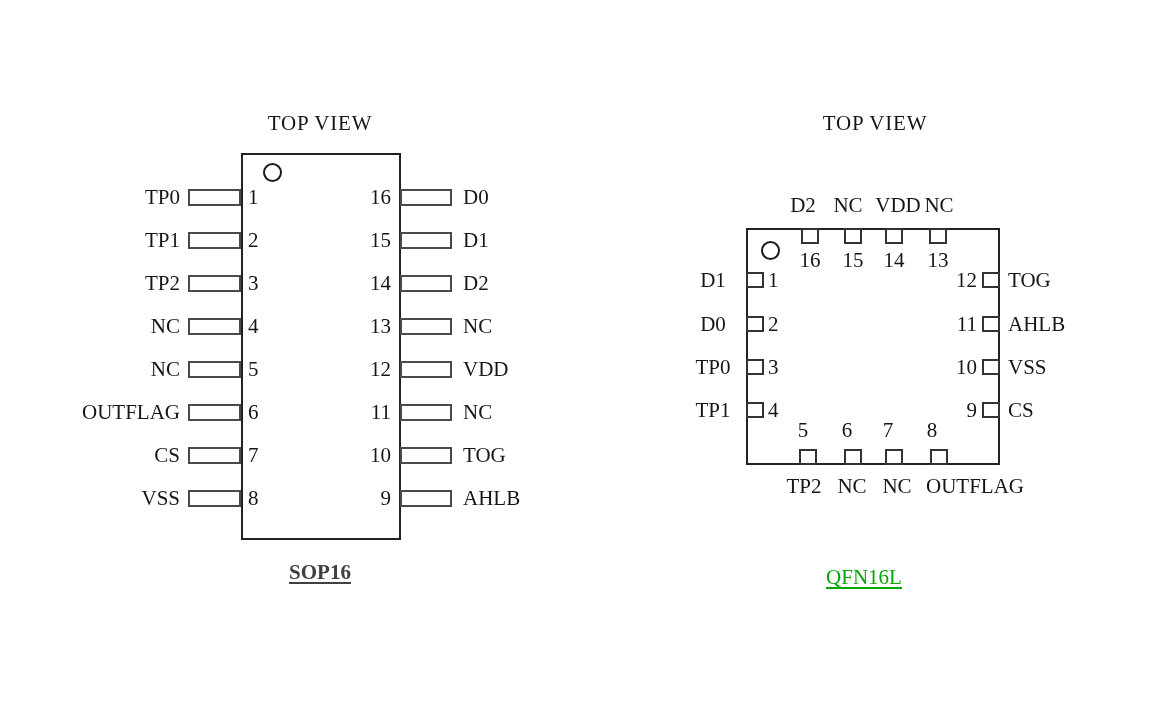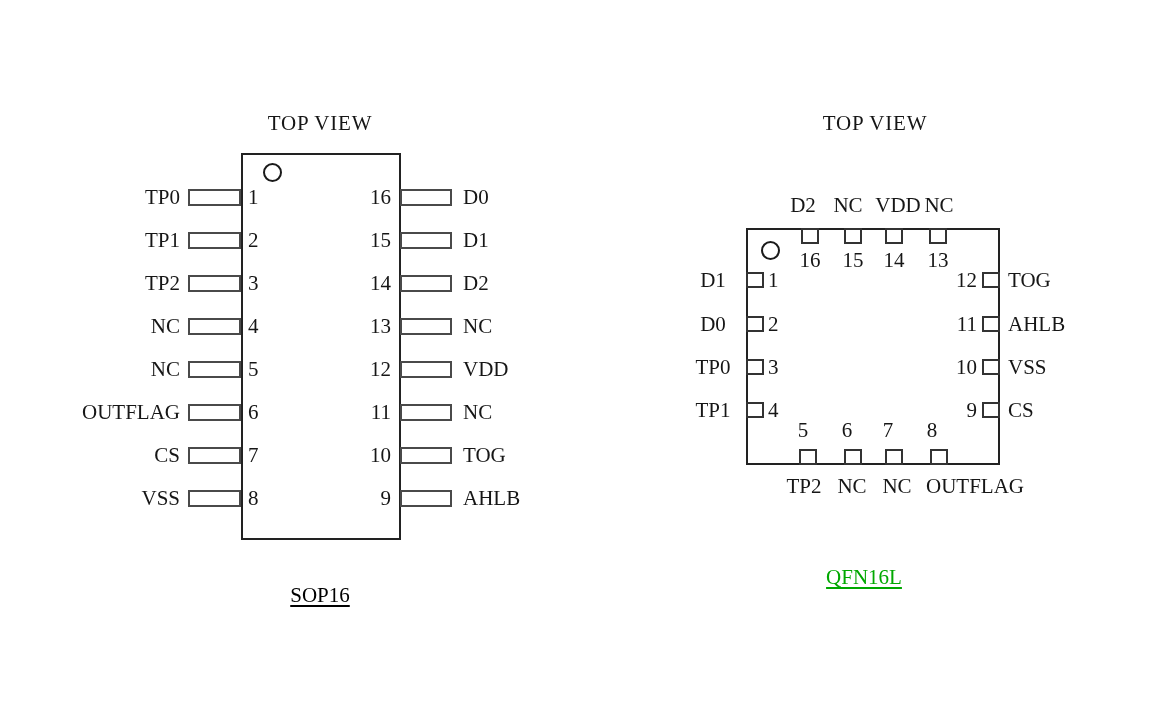--- a/index.html
+++ b/index.html
@@ -195,21 +195,21 @@
     <span class="rnum">10</span>
     <span class="rlead"></span>
     <span class="rlbl">TOG</span>
   </div>
   <div class="sop-row" style="left:367px;top:487px">
     <span class="rnum">9</span>
     <span class="rlead"></span>
     <span class="rlbl">AHLB</span>
   </div>
 
-  <div class="pkg-link" style="left: 240px; top: 583px; color: #000000;">SOP16</div>
+  <div class="pkg-link" style="left: 240px; top: 560px; color: #404040; font-weight: bold;">SOP16</div>
 </div>
 
 <div>
   <div class="diagram-title" style="left:775px;top:111px">TOP VIEW</div>
 
   <div class="pkg-body" style="left:746px;top:228px;width:254px;height:237px"></div>
   <div class="pin1-circle" style="left:761px;top:241px"></div>
 
   <span class="qfn-txt ctr" style="left:763px;top:194px;width:80px">D2</span>
   <span class="qfn-txt ctr" style="left:808px;top:194px;width:80px">NC</span>

